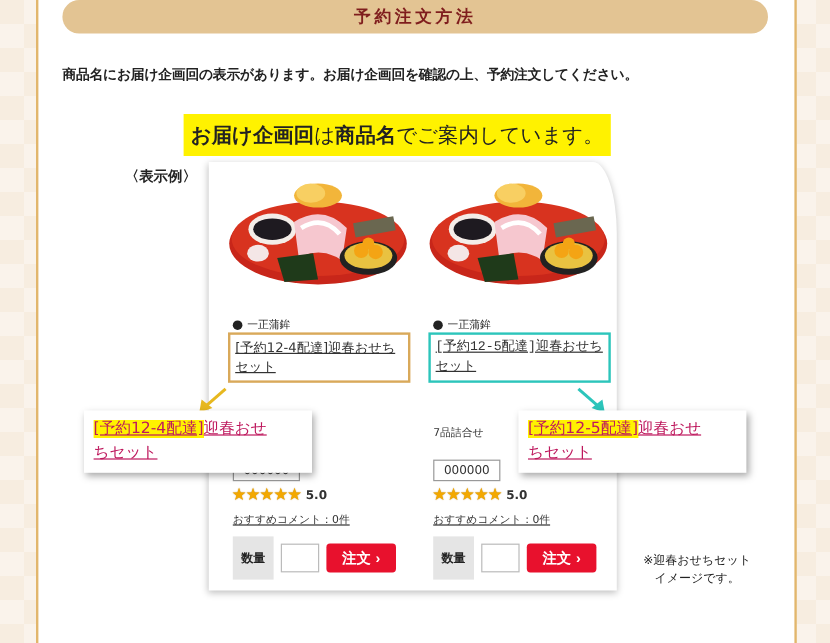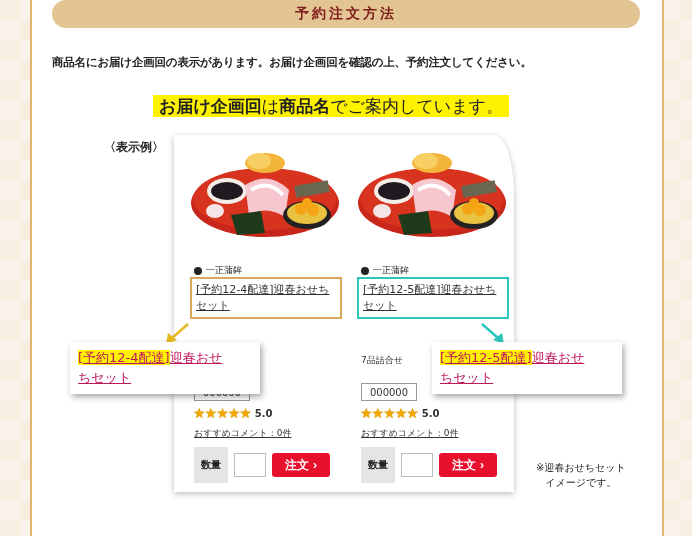--- a/index.html
+++ b/index.html
@@ -26,21 +26,21 @@
     background: #e3c493; border-radius: 0 0 14px 14px;
     border-top-left-radius: 14px; border-top-right-radius: 14px;
     color: #7f1d1d; font-size: 14px; font-weight: bold; letter-spacing: 3px;
     display: flex; align-items: center; justify-content: center; text-align: right;
   }
   .intro {
     position: absolute; left: 52px; top: 55px; font-size: 11.5px; font-weight: bold; color: #222;
     letter-spacing: -0.2px; white-space: nowrap;
   }
   .headline {
-    position: absolute; left: 153px; top: 95px; height: 22px;
+    position: absolute; left: 153px; top: 95px; height: 35px;
     background: #fff200; padding: 0 6px;
     display: flex; align-items: center; white-space: nowrap;
     font-size: 17px; color: #222;
   }
   .headline b { font-weight: bold; }
   .example-label {
     position: absolute; left: 104px; top: 139px; font-size: 12px; font-weight: bold;
   }
   .card {
     position: absolute; left: 174px; top: 135px; width: 340px; height: 357px;
@@ -168,21 +168,21 @@
       <circle cx="124" cy="65" r="6" fill="#f4a414"></circle>
       <circle cx="118" cy="58" r="5" fill="#f4a414"></circle>
       <path d="M42 70 L72 66 L76 88 L48 90 Z" fill="#1f3a1a"></path>
       <rect x="106" y="38" width="34" height="12" fill="#6a6750" transform="rotate(-10 123 44)"></rect>
       <ellipse cx="26" cy="66" rx="9" ry="7" fill="#f4e6e6"></ellipse>
     </svg>
     <div class="maker" style="left:20px;">
       <span class="dot"></span>
       <span>一正蒲鉾</span>
     </div>
-    <div class="name-box" style="left:16px;border-color:#2cc5bb;">[予約12-5配達]迎春おせちセット</div>
+    <div class="name-box" style="left:16px;border-color:#2cc5bb;font-family:Liberation Mono, monospace;">[予約12-5配達]迎春おせちセット</div>
     <div class="subtitle" style="left:20px;">7品詰合せ</div>
     <div class="code-box" style="left:20px;">000000</div>
     <div class="stars" style="left:19px;">
       <span class="star">★</span>
       <span class="star">★</span>
       <span class="star">★</span>
       <span class="star">★</span>
       <span class="star">★</span>
       <span class="score">5.0</span>
     </div>

